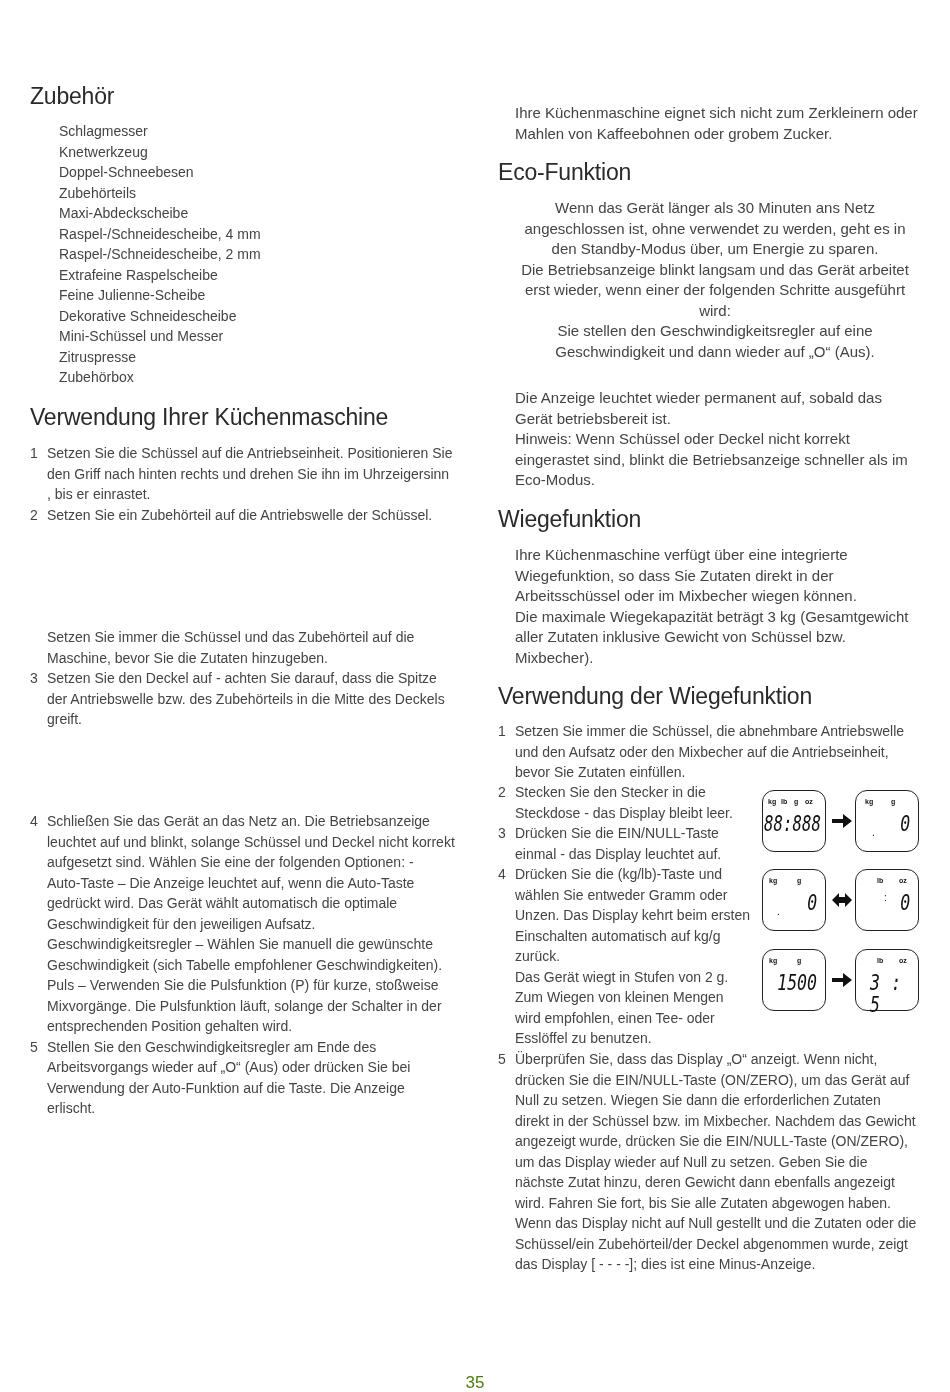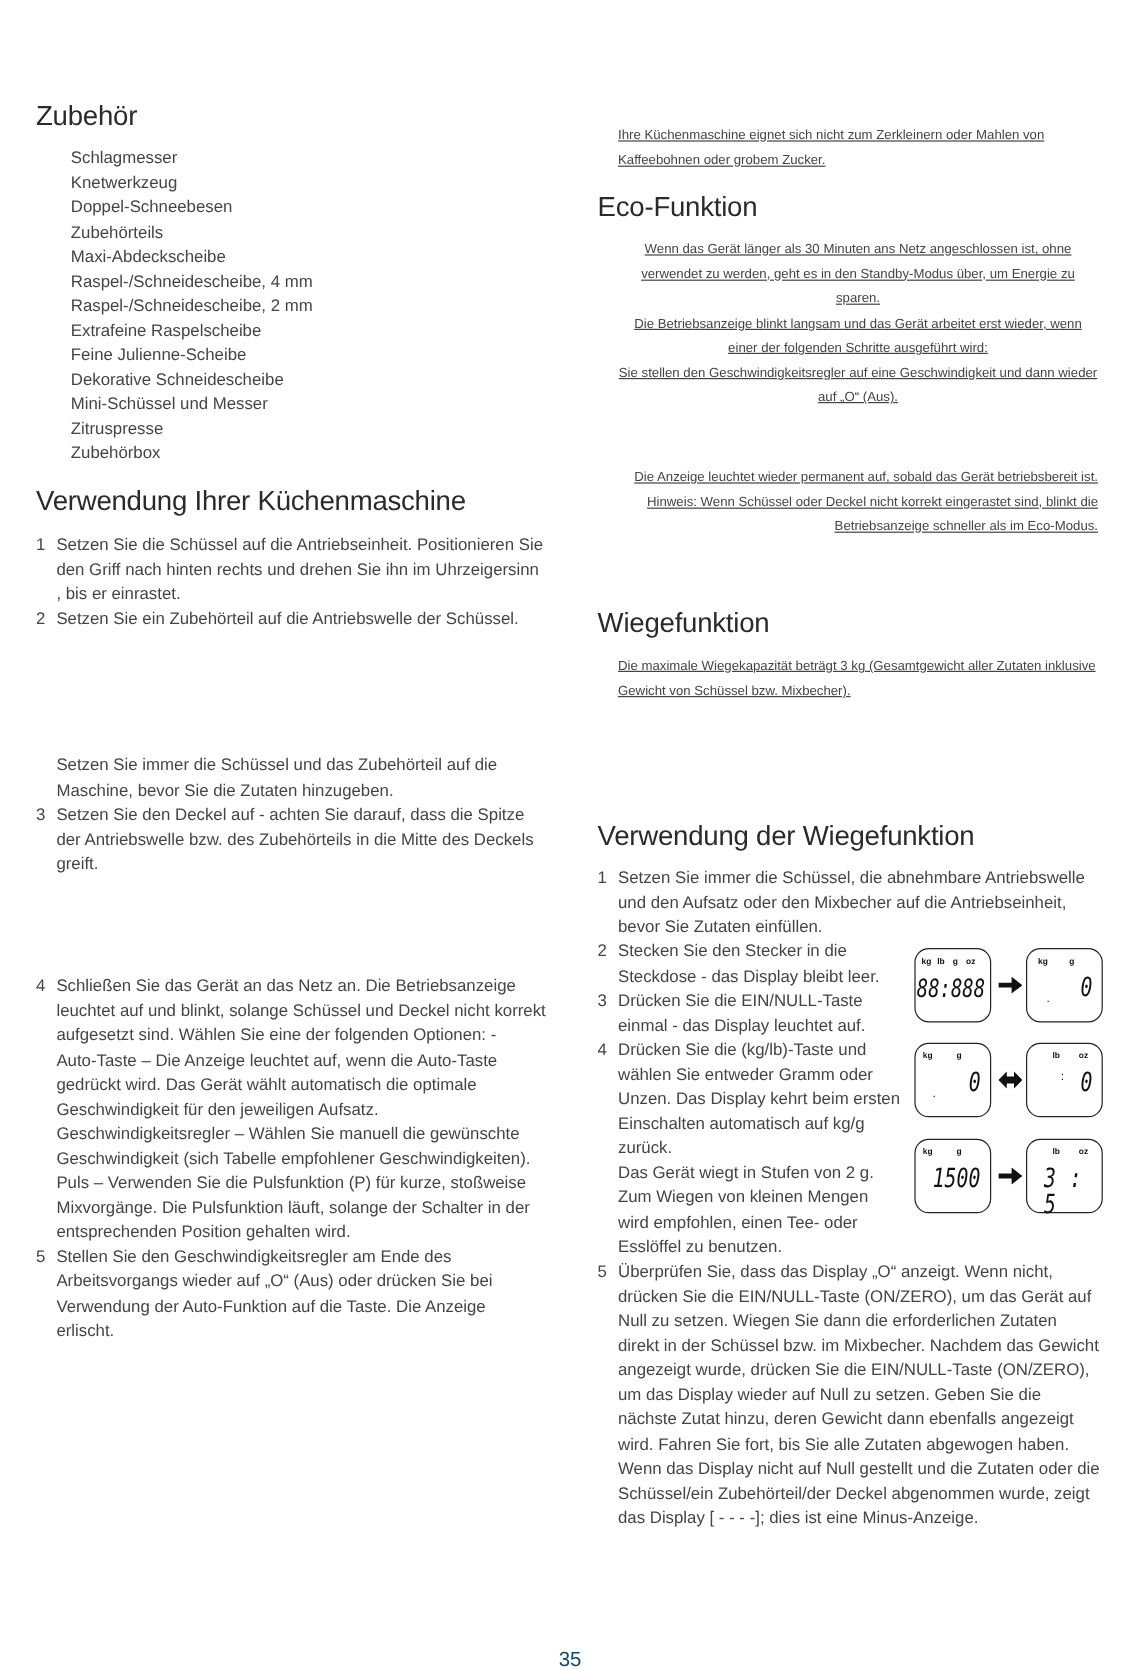--- a/index.html
+++ b/index.html
@@ -3,30 +3,30 @@
 <meta charset="utf-8">
 <style>
   html, body { margin: 0; padding: 0; background: #ffffff; }
   body { width: 950px; height: 1392px; position: relative; overflow: hidden;
          font-family: "Liberation Sans", sans-serif; color: #3a3a3a; }
   .col { position: absolute; top: 0; }
   .col-left { left: 30px; width: 430px; }
   .col-right { left: 498px; width: 430px; }
   h2 { font-family: "Liberation Sans", sans-serif; font-weight: normal;
        font-size: 23px; color: #2a2a2a; margin: 0; position: absolute; left: 0; white-space: nowrap; letter-spacing: -0.2px; }
-  .para { position: absolute; font-size: 11px; line-height: 20.5px; color: #444; text-decoration: underline; }
+  .para { position: absolute; font-size: 15px; line-height: 20.5px; color: #444; }
   .para p { margin: 0; }
   .list-plain { position: absolute; left: 29px; top: 121px; margin: 0; padding: 0; list-style: none;
                 font-size: 14px; line-height: 20.5px; color: #444; }
   .steps { position: absolute; margin: 0; padding: 0; list-style: none; font-size: 14px; line-height: 20.5px; color: #444; }
   .step { position: relative; padding-left: 17px; }
   .step .num { position: absolute; left: 0; top: 0; }
   .step p { margin: 0; }
   .page-num { position: absolute; left: 0; width: 950px; top: 1373px; text-align: center;
-              font-size: 17px; color: #0c4a6e; }
+              font-size: 17px; color: #4d7c0f; }
   .figure-row { position: absolute; left: 762px; width: 160px; height: 64px; }
   .lcd { position: absolute; top: 0; width: 64px; height: 62px; border: 1.5px solid #222;
          border-radius: 12px; background: #fff; box-sizing: border-box; }
   .lcd.l { left: 0; }
   .lcd.r { left: 93px; }
   .lcd .lbl { position: absolute; top: 7px; font-size: 7px; font-weight: bold; color: #111; }
   .lcd .digits { position: absolute; font-family: "DejaVu Sans Mono", monospace; font-style: italic;
                  color: #111; font-size: 22px; line-height: 22px; letter-spacing: 0px; transform: scaleX(0.75); transform-origin: right center; }
   .lcd .dot { position: absolute; font-size: 10px; color: #111; }
   .arrow { position: absolute; top: 22px; left: 70px; width: 20px; height: 18px; }
@@ -95,27 +95,28 @@
   <div class="para" style="left:17px; top:103px; width:420px;">
     <p>Ihre Küchenmaschine eignet sich nicht zum Zerkleinern oder Mahlen von Kaffeebohnen oder grobem Zucker.</p>
   </div>
 
   <h2 style="top:159px;">Eco-Funktion</h2>
   <div class="para" style="left:17px; top:198px; width:400px;text-align:center;">
     <p>Wenn das Gerät länger als 30 Minuten ans Netz angeschlossen ist, ohne verwendet zu werden, geht es in den Standby-Modus über, um Energie zu sparen.</p>
     <p>Die Betriebsanzeige blinkt langsam und das Gerät arbeitet erst wieder, wenn einer der folgenden Schritte ausgeführt wird:</p>
     <p>Sie stellen den Geschwindigkeitsregler auf eine Geschwindigkeit und dann wieder auf „O“ (Aus).</p>
   </div>
-  <div class="para" style="left:17px; top:388px; width:400px;text-align:right;">
+  <div class="para" style="left:17px; top:388px; width:400px;">
     <p>Die Anzeige leuchtet wieder permanent auf, sobald das Gerät betriebsbereit ist.</p>
     <p>Hinweis: Wenn Schüssel oder Deckel nicht korrekt eingerastet sind, blinkt die Betriebsanzeige schneller als im Eco-Modus.</p>
   </div>
 
   <h2 style="top:506px;">Wiegefunktion</h2>
   <div class="para" style="left:17px; top:545px; width:405px;">
+    <p>Ihre Küchenmaschine verfügt über eine integrierte Wiegefunktion, so dass Sie Zutaten direkt in der Arbeitsschüssel oder im Mixbecher wiegen können.</p>
     <p>Die maximale Wiegekapazität beträgt 3 kg (Gesamtgewicht aller Zutaten inklusive Gewicht von Schüssel bzw. Mixbecher).</p>
   </div>
 
   <h2 style="top:683px;">Verwendung der Wiegefunktion</h2>
 
   <div class="steps" style="left:0; top:721px; width:420px;">
     <div class="step">
         <span class="num">1</span>
         <p>Setzen Sie immer die Schüssel, die abnehmbare Antriebswelle und den Aufsatz oder den Mixbecher auf die Antriebseinheit, bevor Sie Zutaten einfüllen.</p>
       </div>

